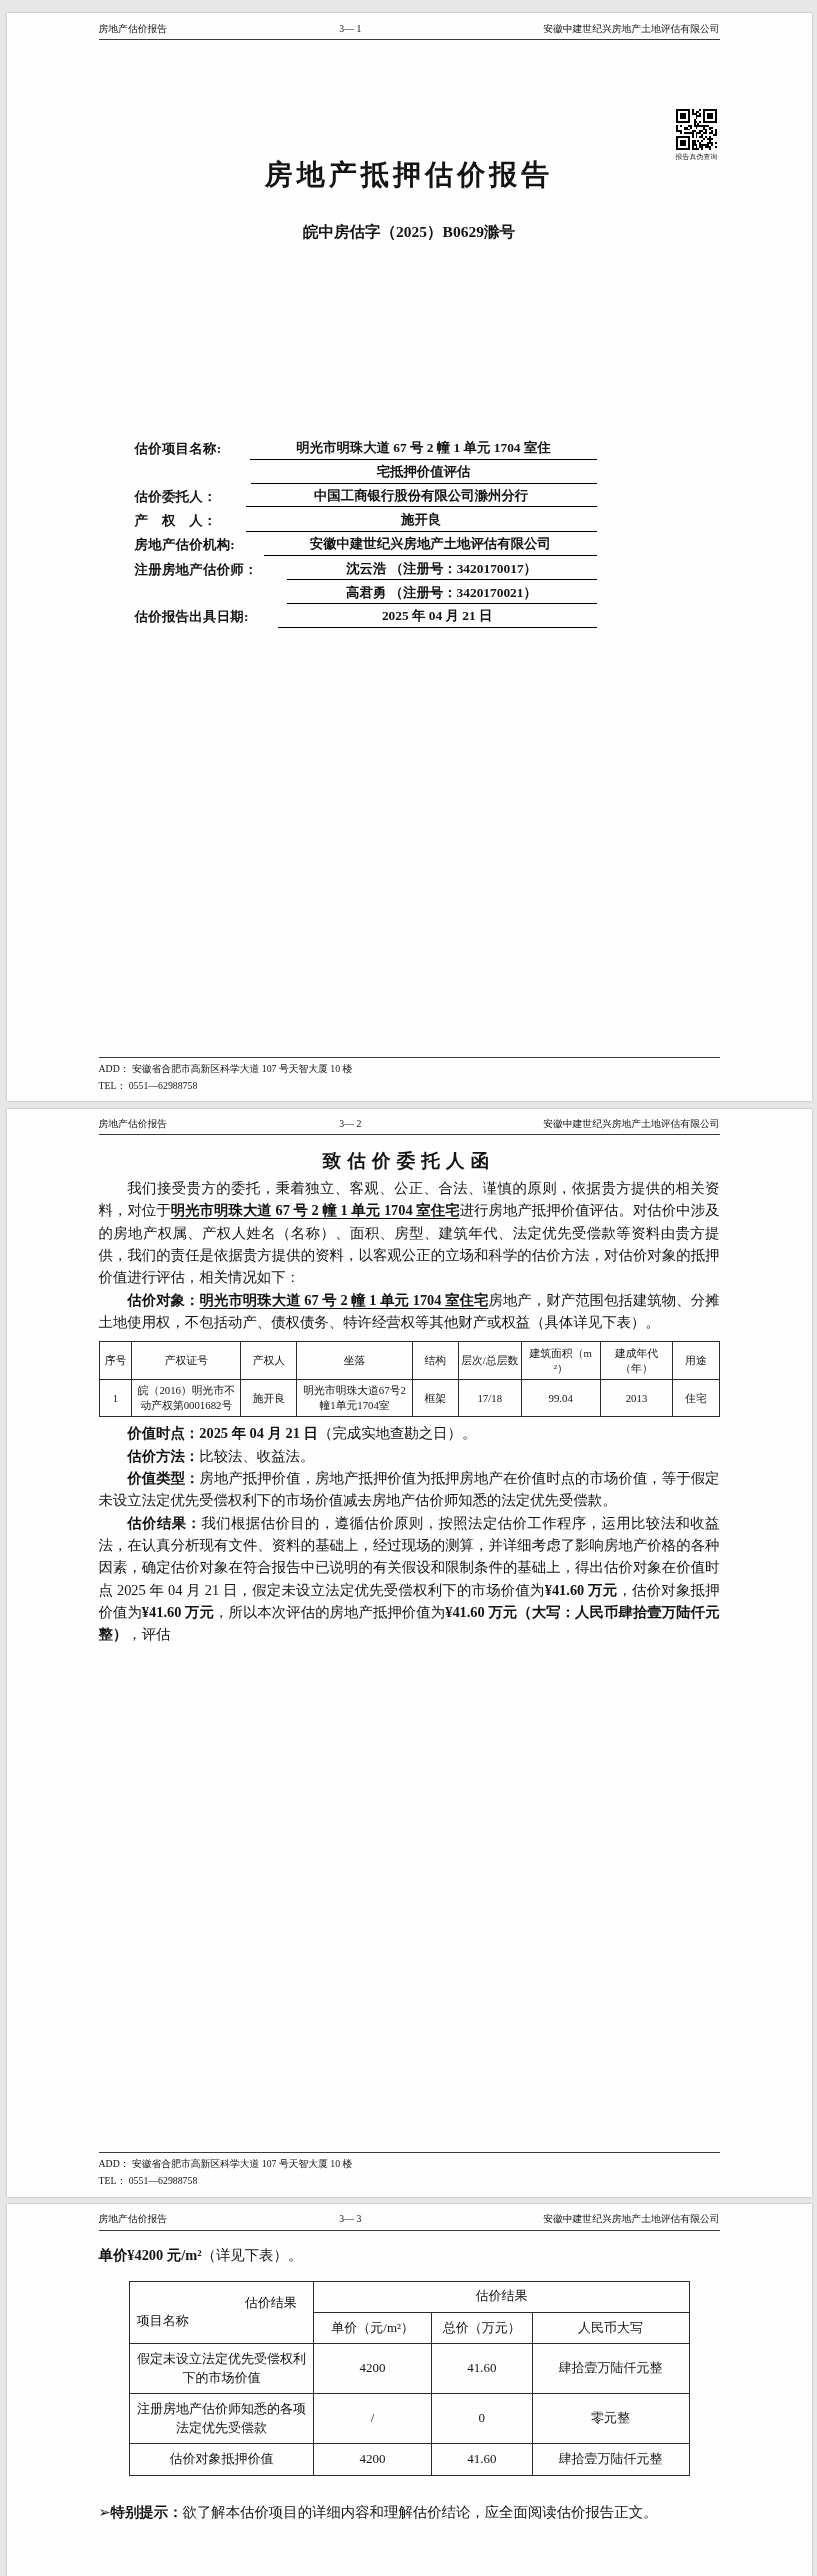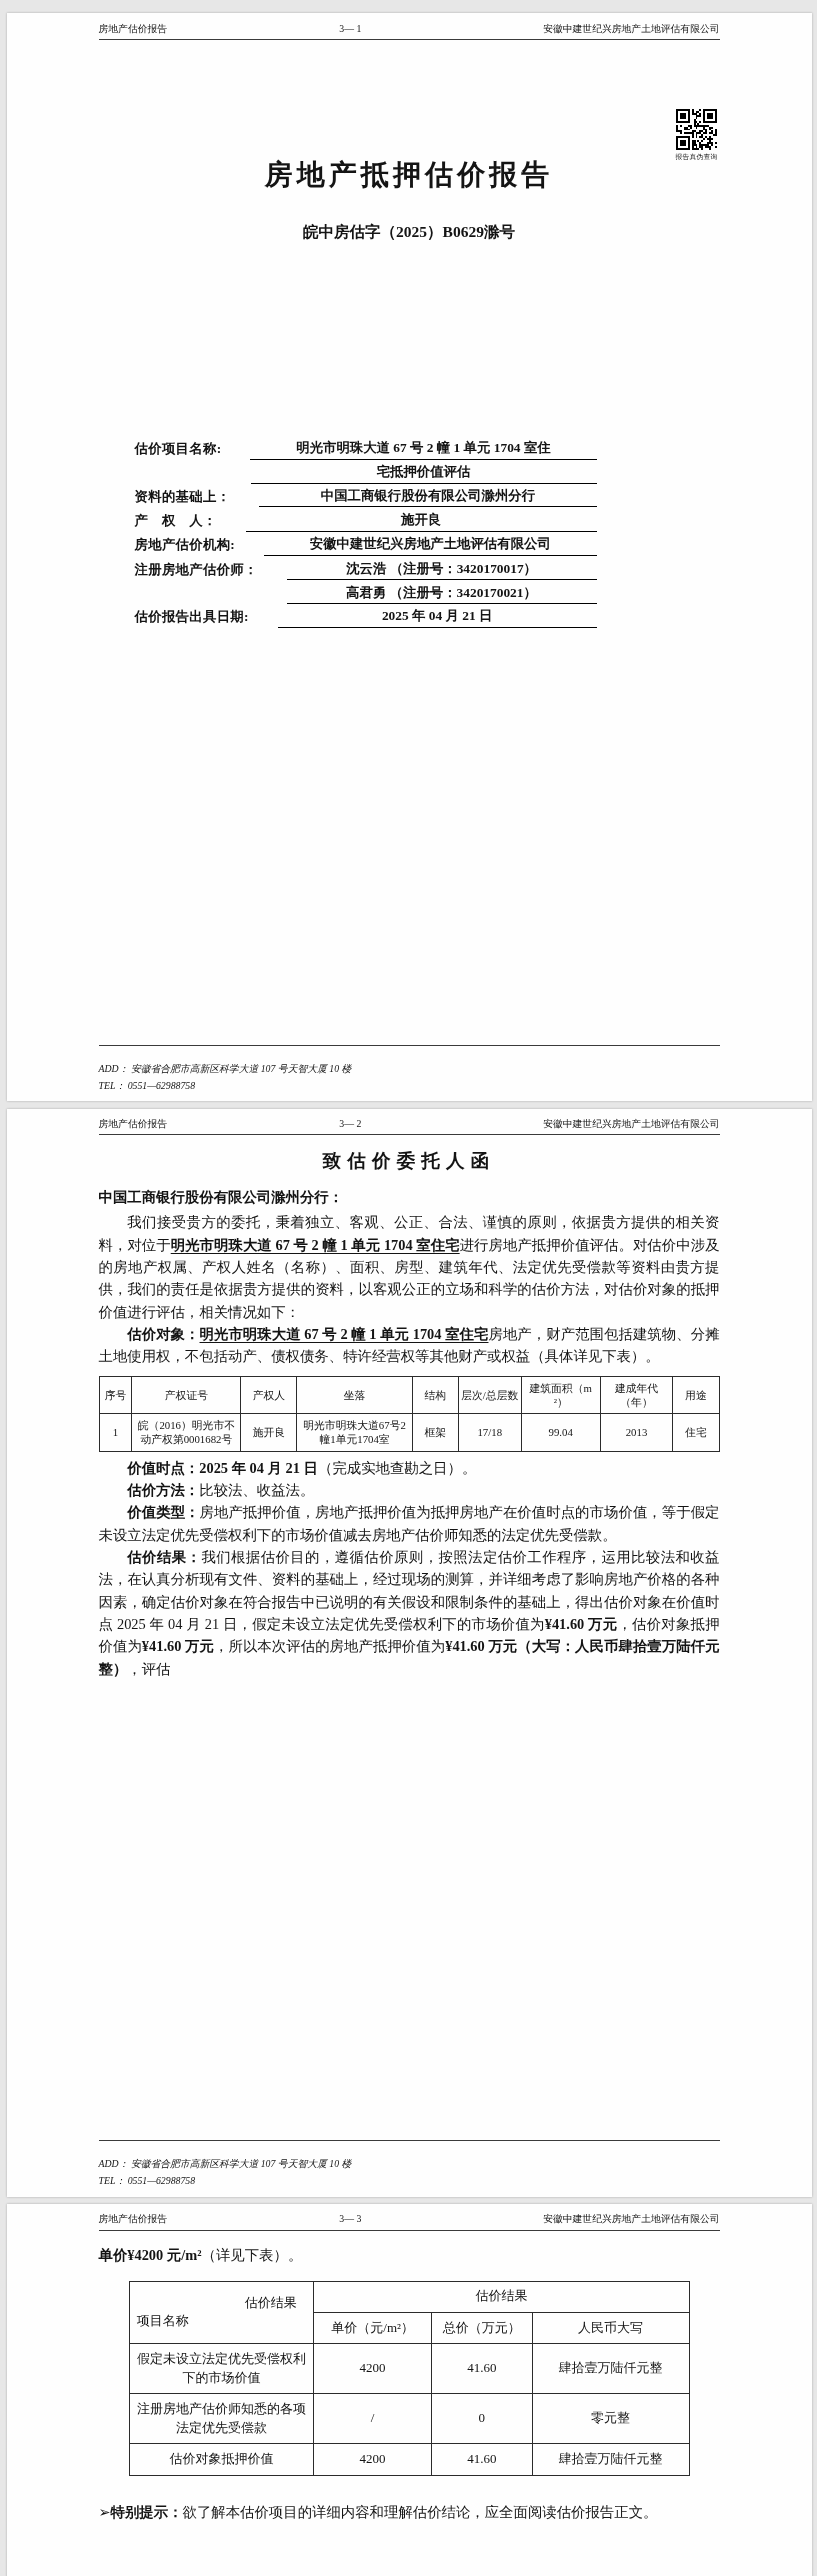--- a/index.html
+++ b/index.html
@@ -4,21 +4,21 @@
 <style>
   html,body{margin:0;padding:0;}
   body{width:818px;background:#e7e7e7;font-family:"Liberation Serif","DejaVu Serif",serif;color:#141414;}
   p{margin:0;}
   .page{box-sizing:border-box;width:805px;height:1088px;margin:0 auto 7.2px;background:#fefefe;padding:9.3px 92px 7.2px;display:flex;flex-direction:column;position:relative;box-shadow:0 0 2.1px rgba(0,0,0,.28);}
   .page.first{margin-top:13.4px;}
   .doc-header{display:flex;align-items:flex-start;font-size:9.8px;padding-bottom:3.6px;border-bottom:0.8px solid #3a3a3a;}
   .doc-header .h-left{flex:1;}
   .doc-header .h-mid{flex:1;text-align:center;}
   .doc-header .h-right{flex:1.7;text-align:right;}
-  .doc-footer{margin-top:auto;border-top:0.8px solid #3a3a3a;padding-top:14px;font-size:9.8px;line-height:1.75;font-style:italic;}
+  .doc-footer{margin-top:auto;border-top:0.8px solid #3a3a3a;padding-top:2px;font-size:9.8px;line-height:1.75;}
   
   .qr-block{position:absolute;top:96px;right:92px;width:46px;text-align:center;}
   .qr-block svg{display:block;margin:0 auto;background:#fff;}
   .qr-caption{display:block;font-size:6.7px;margin-top:2.6px;letter-spacing:0.3px;}
   .cover-title{margin-top:116px;text-align:center;font-size:28px;font-weight:bold;letter-spacing:4.1px;}
   .doc-no{margin-top:28px;text-align:center;font-size:15.5px;font-weight:bold;}
   .fields{margin:197px 0 0 36px;width:462px;font-size:13.4px;font-weight:bold;}
   .frow{display:flex;align-items:flex-start;margin-bottom:4.6px;gap:29px;}
   .flabel{letter-spacing:0.3px;padding-bottom:1.5px;white-space:pre;}
   .fvalue{flex:1;text-align:center;border-bottom:1px solid #000;padding-bottom:1.5px;line-height:1.25;}
@@ -286,21 +286,21 @@
   <div class="fields">
     <div class="frow">
       <span class="flabel">估价项目名称:</span>
       <span class="fvalue">明光市明珠大道 67 号 2 幢 1 单元 1704 室住</span>
     </div>
     <div class="frow">
       <span class="fspacer s1"></span>
       <span class="fvalue">宅抵押价值评估</span>
     </div>
     <div class="frow">
-      <span class="flabel">资料的基础上：</span>
+      <span class="flabel">估价委托人：</span>
       <span class="fvalue">中国工商银行股份有限公司滁州分行</span>
     </div>
     <div class="frow">
       <span class="flabel">产　权　人：</span>
       <span class="fvalue">施开良</span>
     </div>
     <div class="frow">
       <span class="flabel">房地产估价机构:</span>
       <span class="fvalue">安徽中建世纪兴房地产土地评估有限公司</span>
     </div>
@@ -325,21 +325,20 @@
 </div>
 
 <div class="page">
   <div class="doc-header">
     <span class="h-left">房地产估价报告</span>
     <span class="h-mid">3— 2</span>
     <span class="h-right">安徽中建世纪兴房地产土地评估有限公司</span>
   </div>
 
   <div class="letter-title">致估价委托人函</div>
-  <div class="salutation">中国工商银行股份有限公司滁州分行：</div>
 
   <p class="bt indent mt"><span>我们接受贵方的委托，秉着独立、客观、公正、合法、谨慎的原则，依据贵方提供的相关资料，对位于</span><span class="emu">明光市明珠大道 67 号 2 幢 1 单元 1704 室住宅</span><span>进行房地产抵押价值评估。对估价中涉及的房地产权属、产权人姓名（名称）、面积、房型、建筑年代、法定优先受偿款等资料由贵方提供，我们的责任是依据贵方提供的资料，以客观公正的立场和科学的估价方法，对估价对象的抵押价值进行评估，相关情况如下：</span></p>
 
 
   <p class="bt indent"><span class="plabel">估价对象：</span><span class="emu">明光市明珠大道 67 号 2 幢 1 单元 1704 室住宅</span><span>房地产，财产范围包括建筑物、分摊土地使用权，不包括动产、债权债务、特许经营权等其他财产或权益（具体详见下表）。</span></p>
 
   <table class="t2">
     <colgroup>
       <col style="width:5%">
         <col style="width:16.5%">

